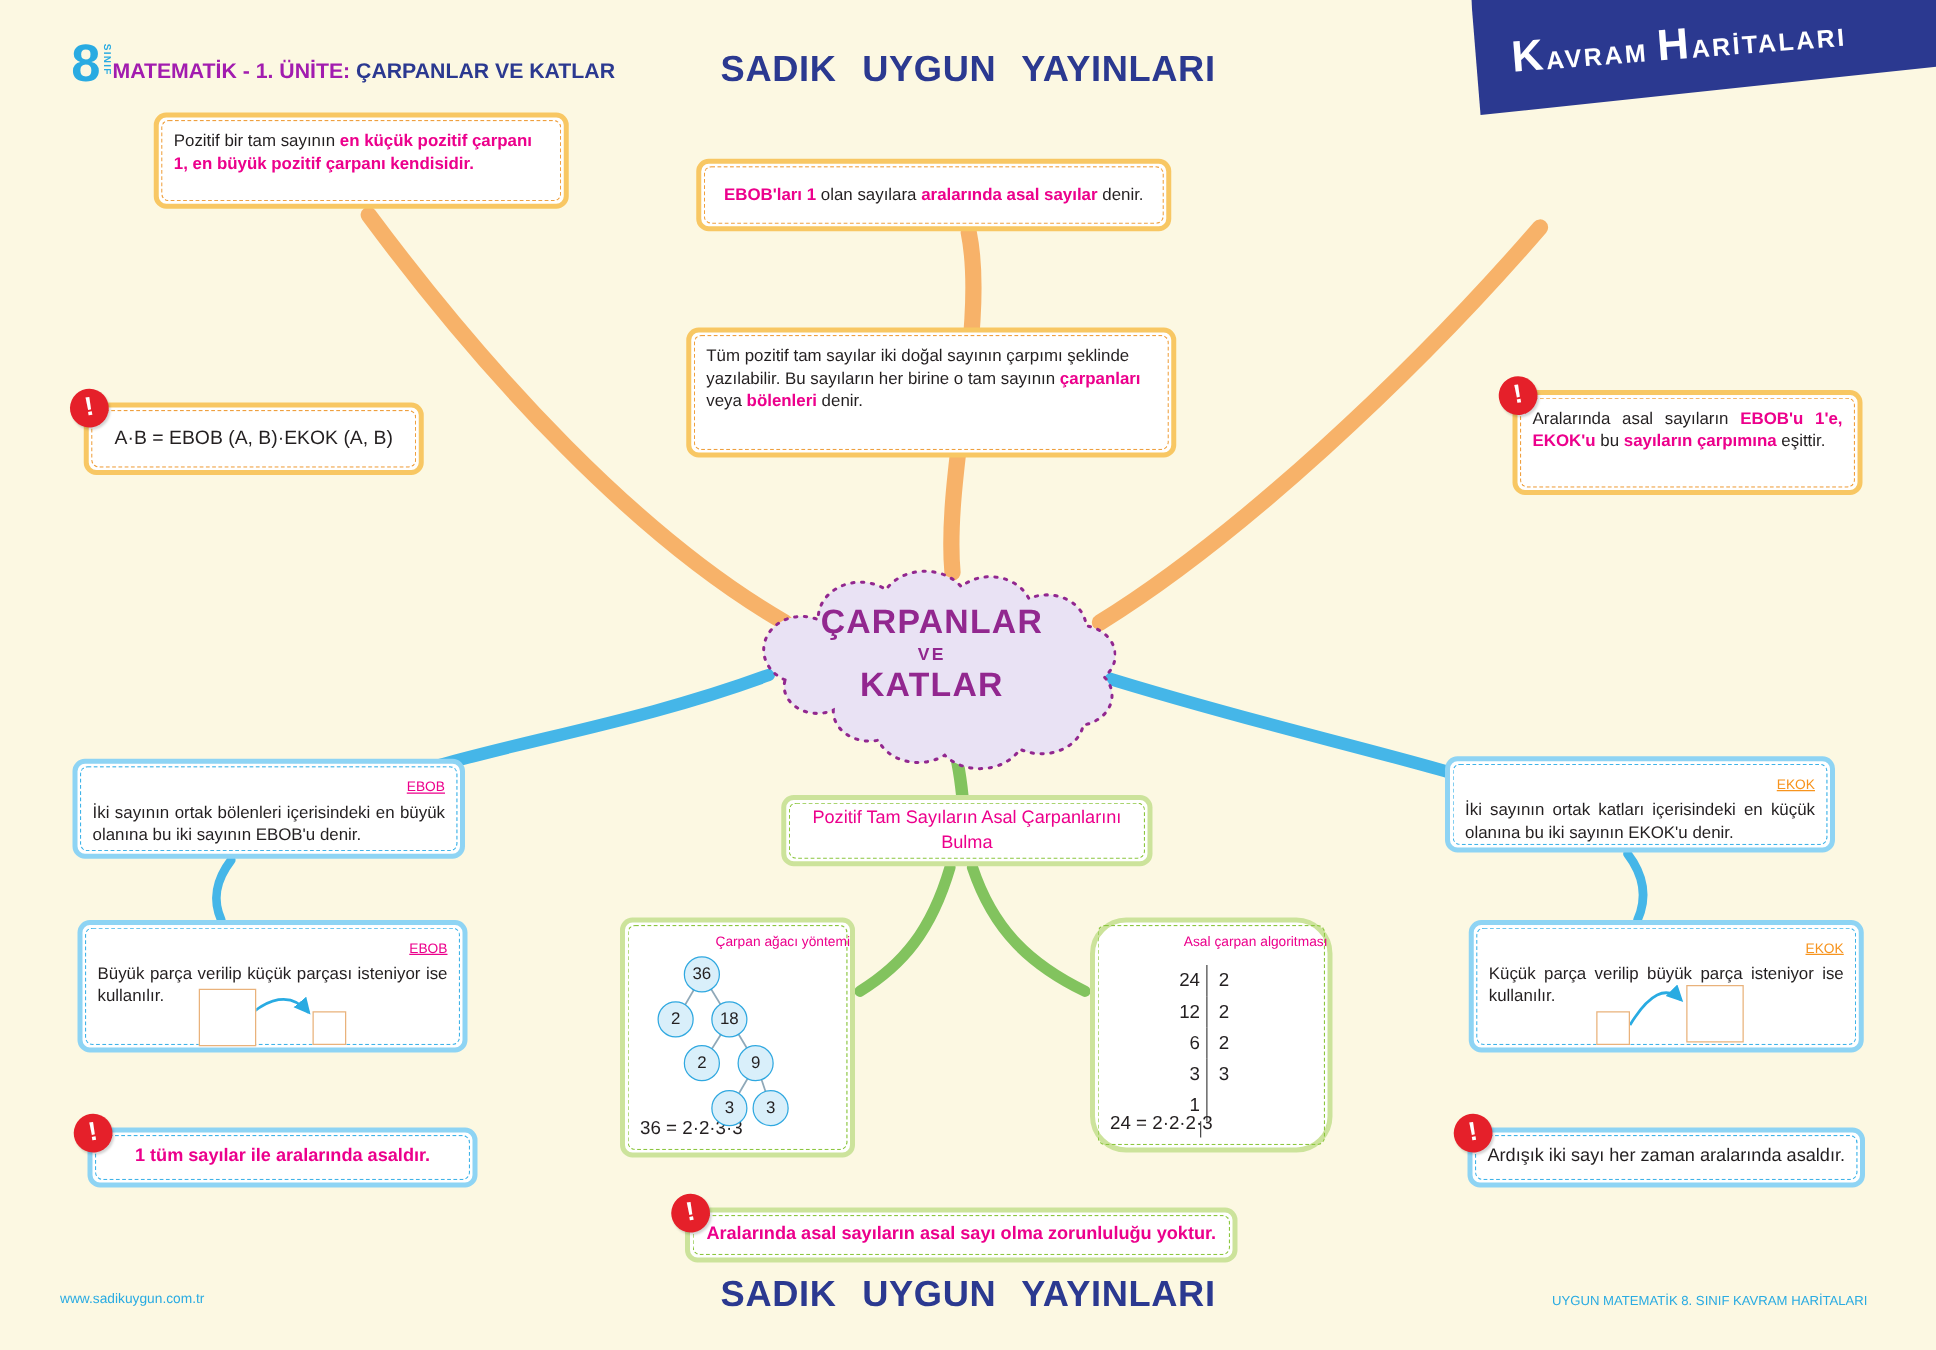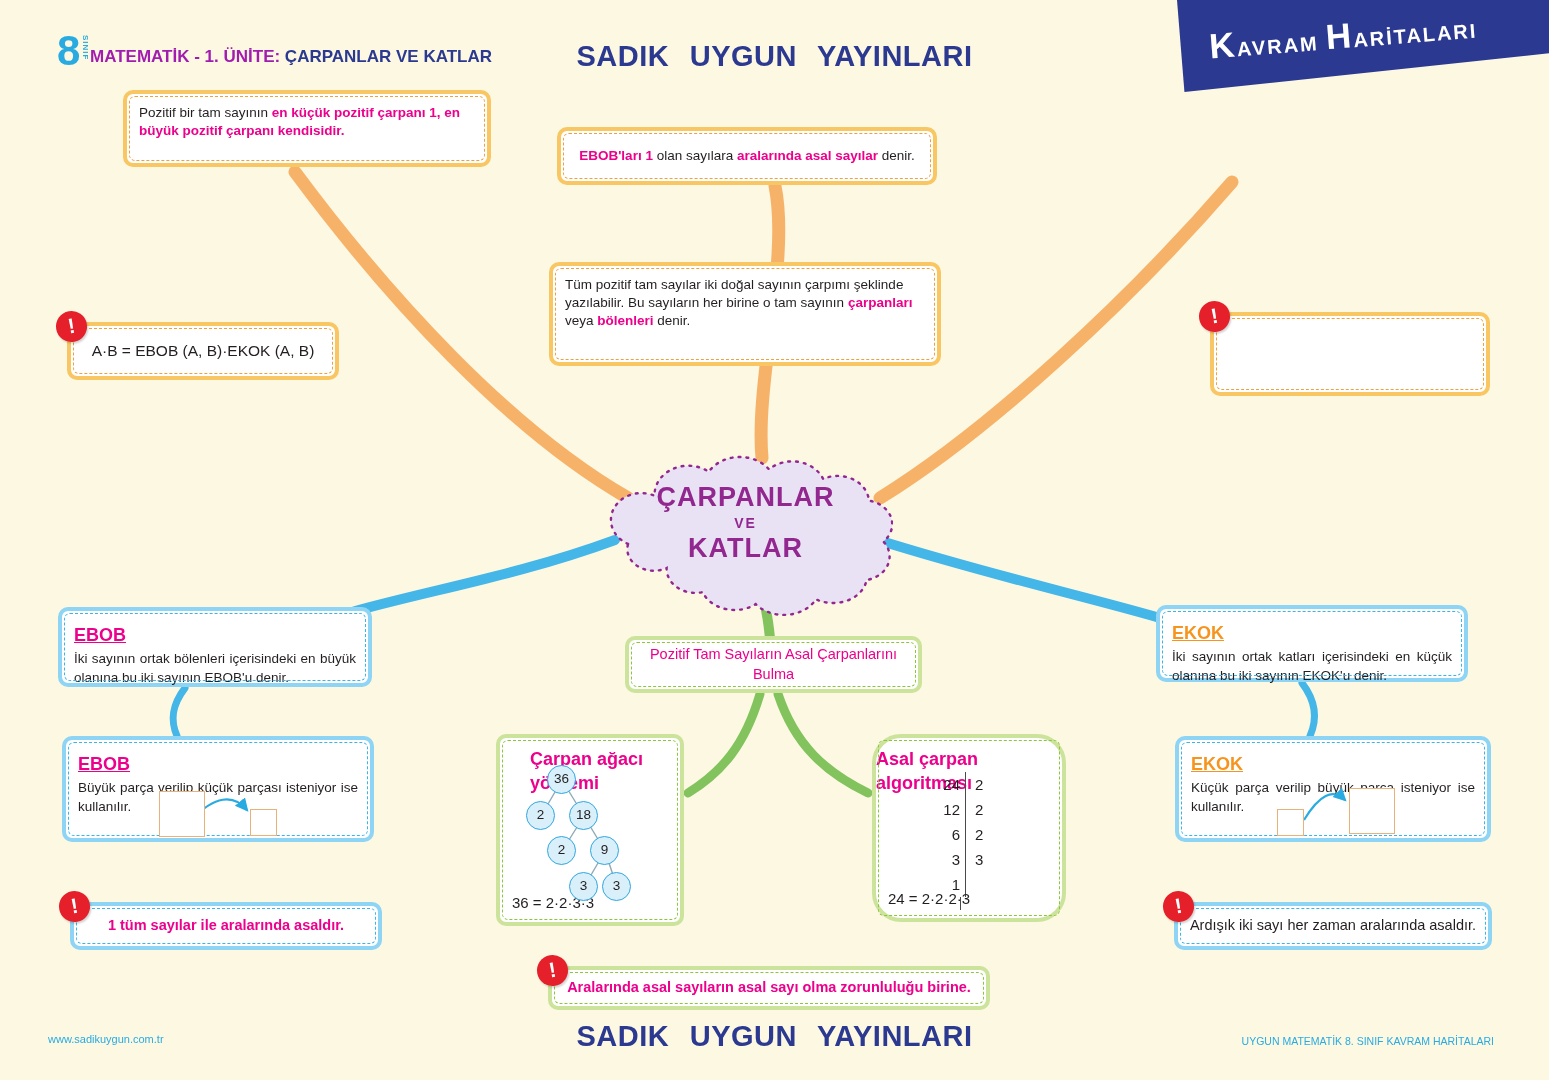--- a/index.html
+++ b/index.html
@@ -16,21 +16,21 @@
   .b-orange{border:4px solid #F8C763;}
   .b-orange::before{border:1.6px dashed #EFA03F;}
   .b-blue{border:4px solid #8ED4F4;}
   .b-blue::before{border:1.6px dashed #3FB3E8;}
   .b-green{border:4px solid #CCE39B;}
   .b-green::before{border:1.6px dashed #8CC63F;}
 
   .pad{padding:10px 12px;}
   .center-v{display:flex;align-items:center;justify-content:center;text-align:center;}
   .mag{color:#EC008C;font-weight:bold;}
-  .box-title{font-weight:bold;text-align:left;font-size:18px;margin:2px 0 3px 0;}
+  .box-title{font-weight:normal;text-align:right;font-size:11px;margin:2px 0 3px 0;}
   .t-mag{color:#EC008C;text-decoration:underline;}
   .t-orange{color:#F7941E;text-decoration:underline;}
   .justify{text-align:justify;}
 
   
   .excl{position:absolute;left:-15px;top:-15px;width:31px;height:31px;background:#E5202A;
         border-radius:50%;color:#fff;font-weight:bold;font-size:21px;display:flex;
         align-items:center;justify-content:center;transform:rotate(-10deg);
         box-shadow:1px 2px 2px rgba(0,0,0,.18);z-index:3;}
 
@@ -107,40 +107,41 @@
   <div id="unit-line">
     <span id="unit-prefix">MATEMATİK - 1. ÜNİTE: </span><span id="unit-title">ÇARPANLAR VE KATLAR</span>
   </div>
   <div id="publisher-top">SADIK UYGUN YAYINLARI</div>
   <div id="banner">
     <div id="banner-text">
       <span class="banner-big">K</span><span class="banner-small">AVRAM </span><span class="banner-big">H</span><span class="banner-small">ARİTALARI</span>
     </div>
   </div>
 
-  <div class="box b-orange pad" style="left:123px;top:90px;width:368px;height:77px;">
+  <div class="box b-orange pad" style="left:123px;top:90px;width:332px;height:77px;">
     <div><span>Pozitif bir tam sayının </span><span class="mag">en küçük pozitif çarpanı 1, en büyük pozitif çarpanı kendisidir.</span></div>
   </div>
 
   <div class="box b-orange center-v" style="left:557px;top:127px;width:380px;height:58px;">
     <div><span class="mag">EBOB'ları 1</span><span> olan sayılara </span><span class="mag">aralarında asal sayılar</span><span> denir.</span></div>
   </div>
 
 
   <div class="box b-orange pad" style="left:549px;top:262px;width:392px;height:104px;">
     <div><span>Tüm pozitif tam sayılar iki doğal sayının çarpımı şeklinde yazılabilir. Bu sayıların her birine o tam sayının </span><span class="mag">çarpanları</span><span> veya </span><span class="mag">bölenleri</span><span> denir.</span></div>
   </div>
 
   <div class="box b-orange center-v" style="left:67px;top:322px;width:272px;height:58px;font-size:15.5px;">
     <div class="excl">!</div>
     <div>A·B = EBOB (A, B)·EKOK (A, B)</div>
   </div>
 
   <div class="box b-orange pad justify" style="left:1210px;top:312px;width:280px;height:84px;">
     <div class="excl">!</div>
+    <div><span>Aralarında asal sayıların </span><span class="mag">EBOB'u 1'e, EKOK'u</span><span> bu </span><span class="mag">sayıların çarpımına</span><span> eşittir.</span></div>
   </div>
 
   <div id="cloud">
     <svg width="295" height="175" viewBox="15 8 245 135">
       <path d="M 40 85
                a 25 22 0 0 1 22 -40
                a 28 24 0 0 1 45 -20
                a 30 25 0 0 1 50 -2
                a 28 24 0 0 1 45 8
                a 26 22 0 0 1 38 18
@@ -253,21 +254,21 @@
     </svg>
   </div>
 
   <div class="box b-blue center-v" style="left:70px;top:902px;width:312px;height:48px;">
     <div class="excl">!</div>
     <div class="mag" style="font-size:14.5px;">1 tüm sayılar ile aralarında asaldır.</div>
   </div>
 
   <div class="box b-green center-v" style="left:548px;top:966px;width:442px;height:44px;">
     <div class="excl">!</div>
-    <div class="mag" style="font-size:14.5px;">Aralarında asal sayıların asal sayı olma zorunluluğu birine.</div>
+    <div class="mag" style="font-size:14.5px;">Aralarında asal sayıların asal sayı olma zorunluluğu yoktur.</div>
   </div>
 
   <div class="box b-blue center-v" style="left:1174px;top:902px;width:318px;height:48px;">
     <div class="excl">!</div>
     <div style="font-size:14.5px;">Ardışık iki sayı her zaman aralarında asaldır.</div>
   </div>
 
   <div id="footer-url">www.sadikuygun.com.tr</div>
   <div id="publisher-bottom">SADIK UYGUN YAYINLARI</div>
   <div id="footer-right">UYGUN MATEMATİK 8. SINIF KAVRAM HARİTALARI</div>

